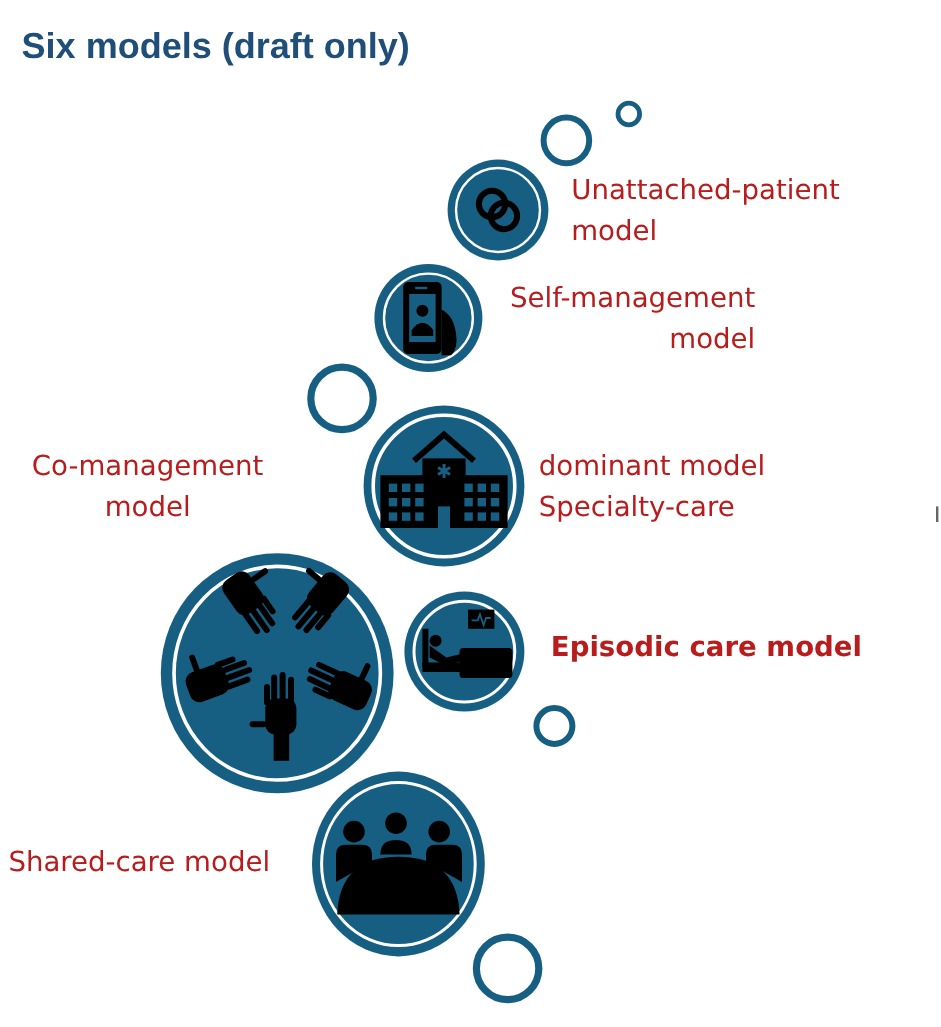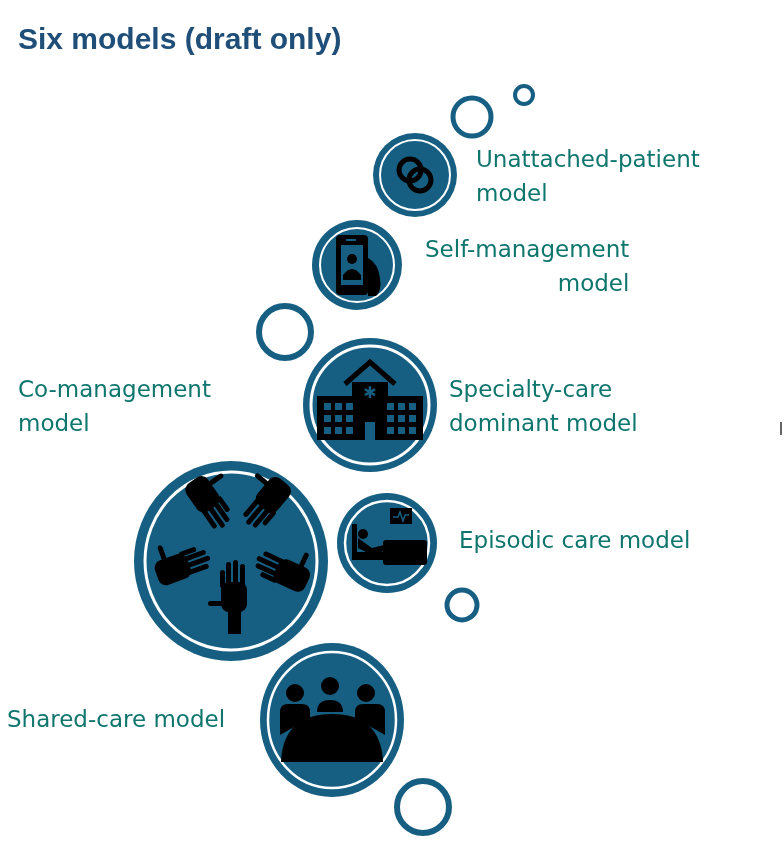--- a/index.html
+++ b/index.html
@@ -1,18 +1,18 @@
 <!DOCTYPE html>
 <html><head>
 <meta charset="utf-8">
 <style>
   html, body { margin:0; padding:0; background:#ffffff; }
   body { width:784px; height:856px; position:relative; overflow:hidden; font-family:"Liberation Sans", sans-serif; }
   .title { position:absolute; left:18px; top:6px; font-size:30px; font-weight:bold; color:#1f4e79; font-family:"Liberation Sans", sans-serif; letter-spacing:0px;margin-top:16px; }
-  .label { position:absolute; font-family:"DejaVu Sans", sans-serif; font-size:23px; color:#0f766e; line-height:34px; }
+  .label { position:absolute; font-family:"DejaVu Sans", sans-serif; font-size:23px; color:#b91c1c; line-height:34px; }
   svg.diagram { position:absolute; left:0; top:0; }
   .edge-mark { position:absolute; left:780px; top:422px; width:2px; height:13px; background:#666; }
 </style>
 </head>
 <body>
 
 <div class="title">Six models (draft only)</div>
 
 <svg class="diagram" width="784" height="856" viewBox="0 0 784 856">
 
@@ -155,27 +155,27 @@
 
 <div class="label" style="left:476px; top:142px;">
   <div>Unattached-patient</div>
   <div>model</div>
 </div>
 <div class="label" style="left:425px; top:232px;text-align:right;">
   <div>Self-management</div>
   <div>model</div>
 </div>
 <div class="label" style="left:449px; top:372px;">
+  <div>dominant model</div>
   <div>Specialty-care</div>
-  <div>dominant model</div>
 </div>
-<div class="label" style="left:18px; top:372px; width:210px; text-align:left;">
+<div class="label" style="left:18px; top:372px; width:210px; text-align:center;">
   <div>Co-management</div>
   <div>model</div>
 </div>
-<div class="label" style="left:459px; top:523px;">
+<div class="label" style="left:459px; top:523px;font-weight:bold;">
   <div>Episodic care model</div>
 </div>
 <div class="label" style="left:7px; top:702px;text-align:right;">
   <div>Shared-care model</div>
 </div>
 
 <div class="edge-mark"></div>
 
 </body></html>

